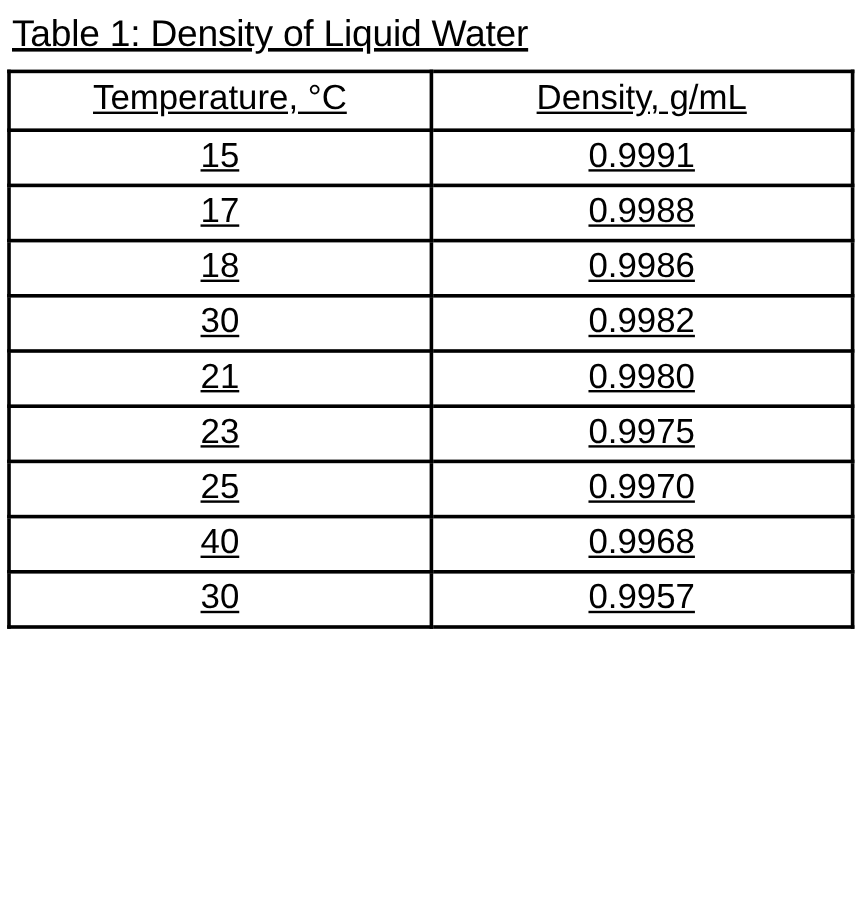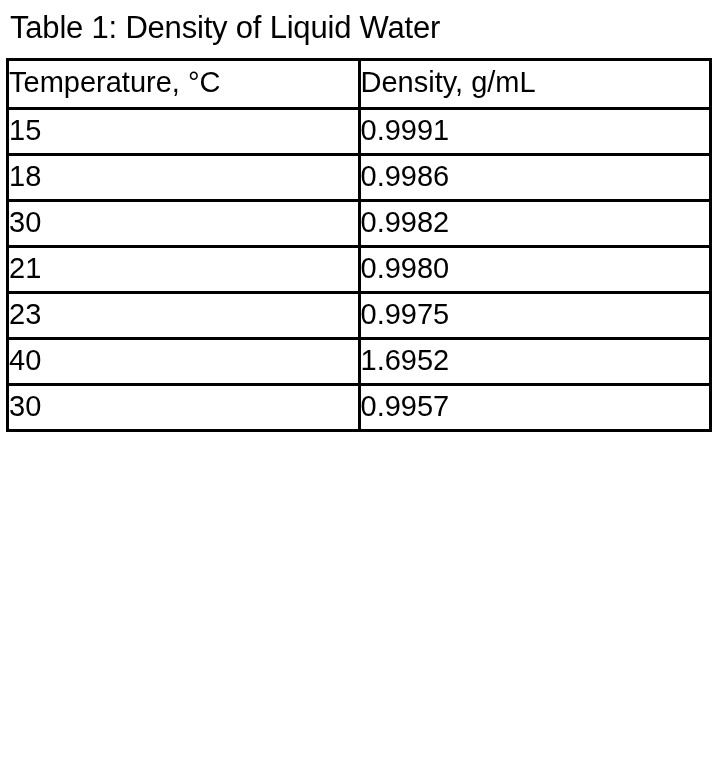--- a/index.html
+++ b/index.html
@@ -12,38 +12,39 @@
     height: 770px;
     font-family: "Liberation Sans", sans-serif;
     color: #000000;
     overflow: hidden;
   }
   .page {
     width: 680px;
     height: 770px;
     box-sizing: border-box;
     padding: 8px 6px 0 6px;
+    text-decoration: underline;
   }
   .table-caption {
     font-size: 31px;
     line-height: 40px;
     letter-spacing: -0.2px;
     margin: 0 0 10px 4px;
     white-space: nowrap;
   }
   table.density-table {
     border-collapse: collapse;
     width: 706px;
     table-layout: fixed;
     margin: 0 auto;
   }
   table.density-table td,
   table.density-table th {
     border: 3px solid #000000;
-    text-align: left;
+    text-align: center;
     font-weight: normal;
     font-size: 29px;
     line-height: 31px;
     padding: 5px 0 7px 0;
     white-space: nowrap;
   }
   table.density-table th {
     font-size: 29px;
     padding: 6px 0 9px 0;
   }
@@ -67,38 +68,46 @@
         <th>Temperature, °C</th>
         <th>Density, g/mL</th>
       </tr>
     </thead>
     <tbody>
       <tr>
         <td>15</td>
         <td>0.9991</td>
       </tr>
       <tr>
+        <td>17</td>
+        <td>0.9988</td>
+      </tr>
+      <tr>
         <td>18</td>
         <td>0.9986</td>
       </tr>
       <tr>
         <td>30</td>
         <td>0.9982</td>
       </tr>
       <tr>
         <td>21</td>
         <td>0.9980</td>
       </tr>
       <tr>
         <td>23</td>
         <td>0.9975</td>
       </tr>
       <tr>
+        <td>25</td>
+        <td>0.9970</td>
+      </tr>
+      <tr>
         <td>40</td>
-        <td>1.6952</td>
+        <td>0.9968</td>
       </tr>
       <tr>
         <td>30</td>
         <td>0.9957</td>
       </tr>
     </tbody>
   </table>
 
 </div>
 

